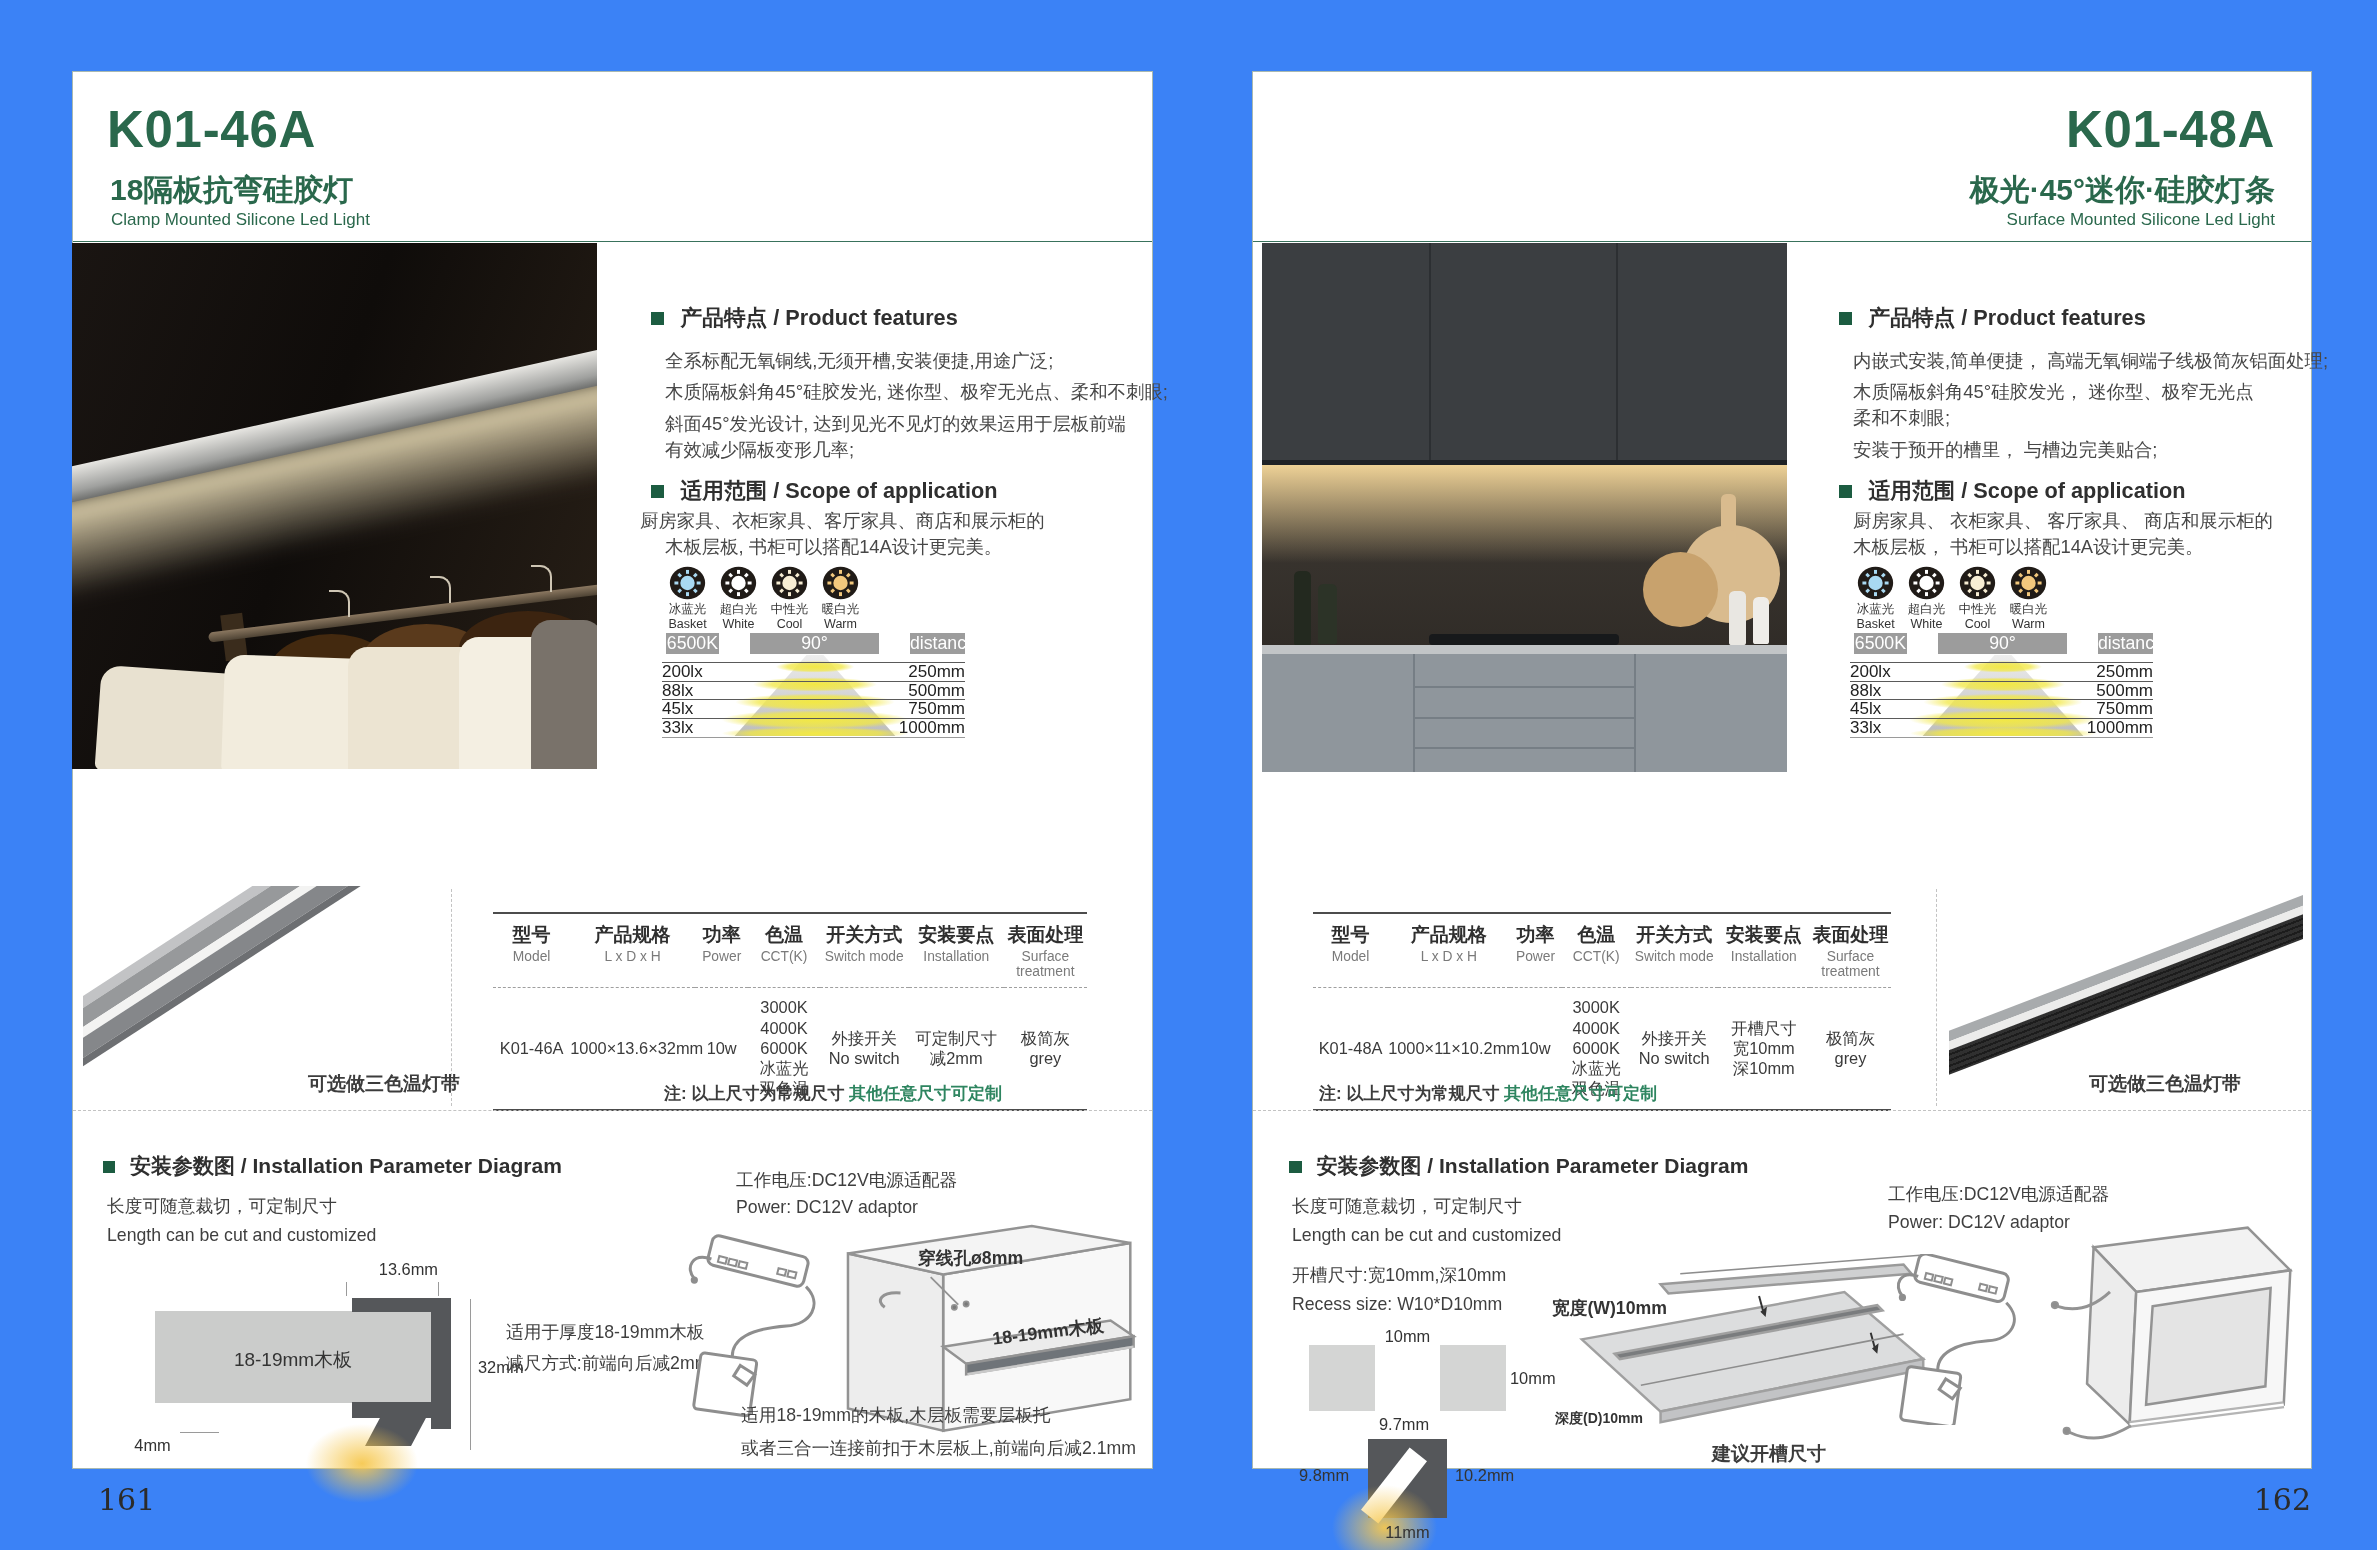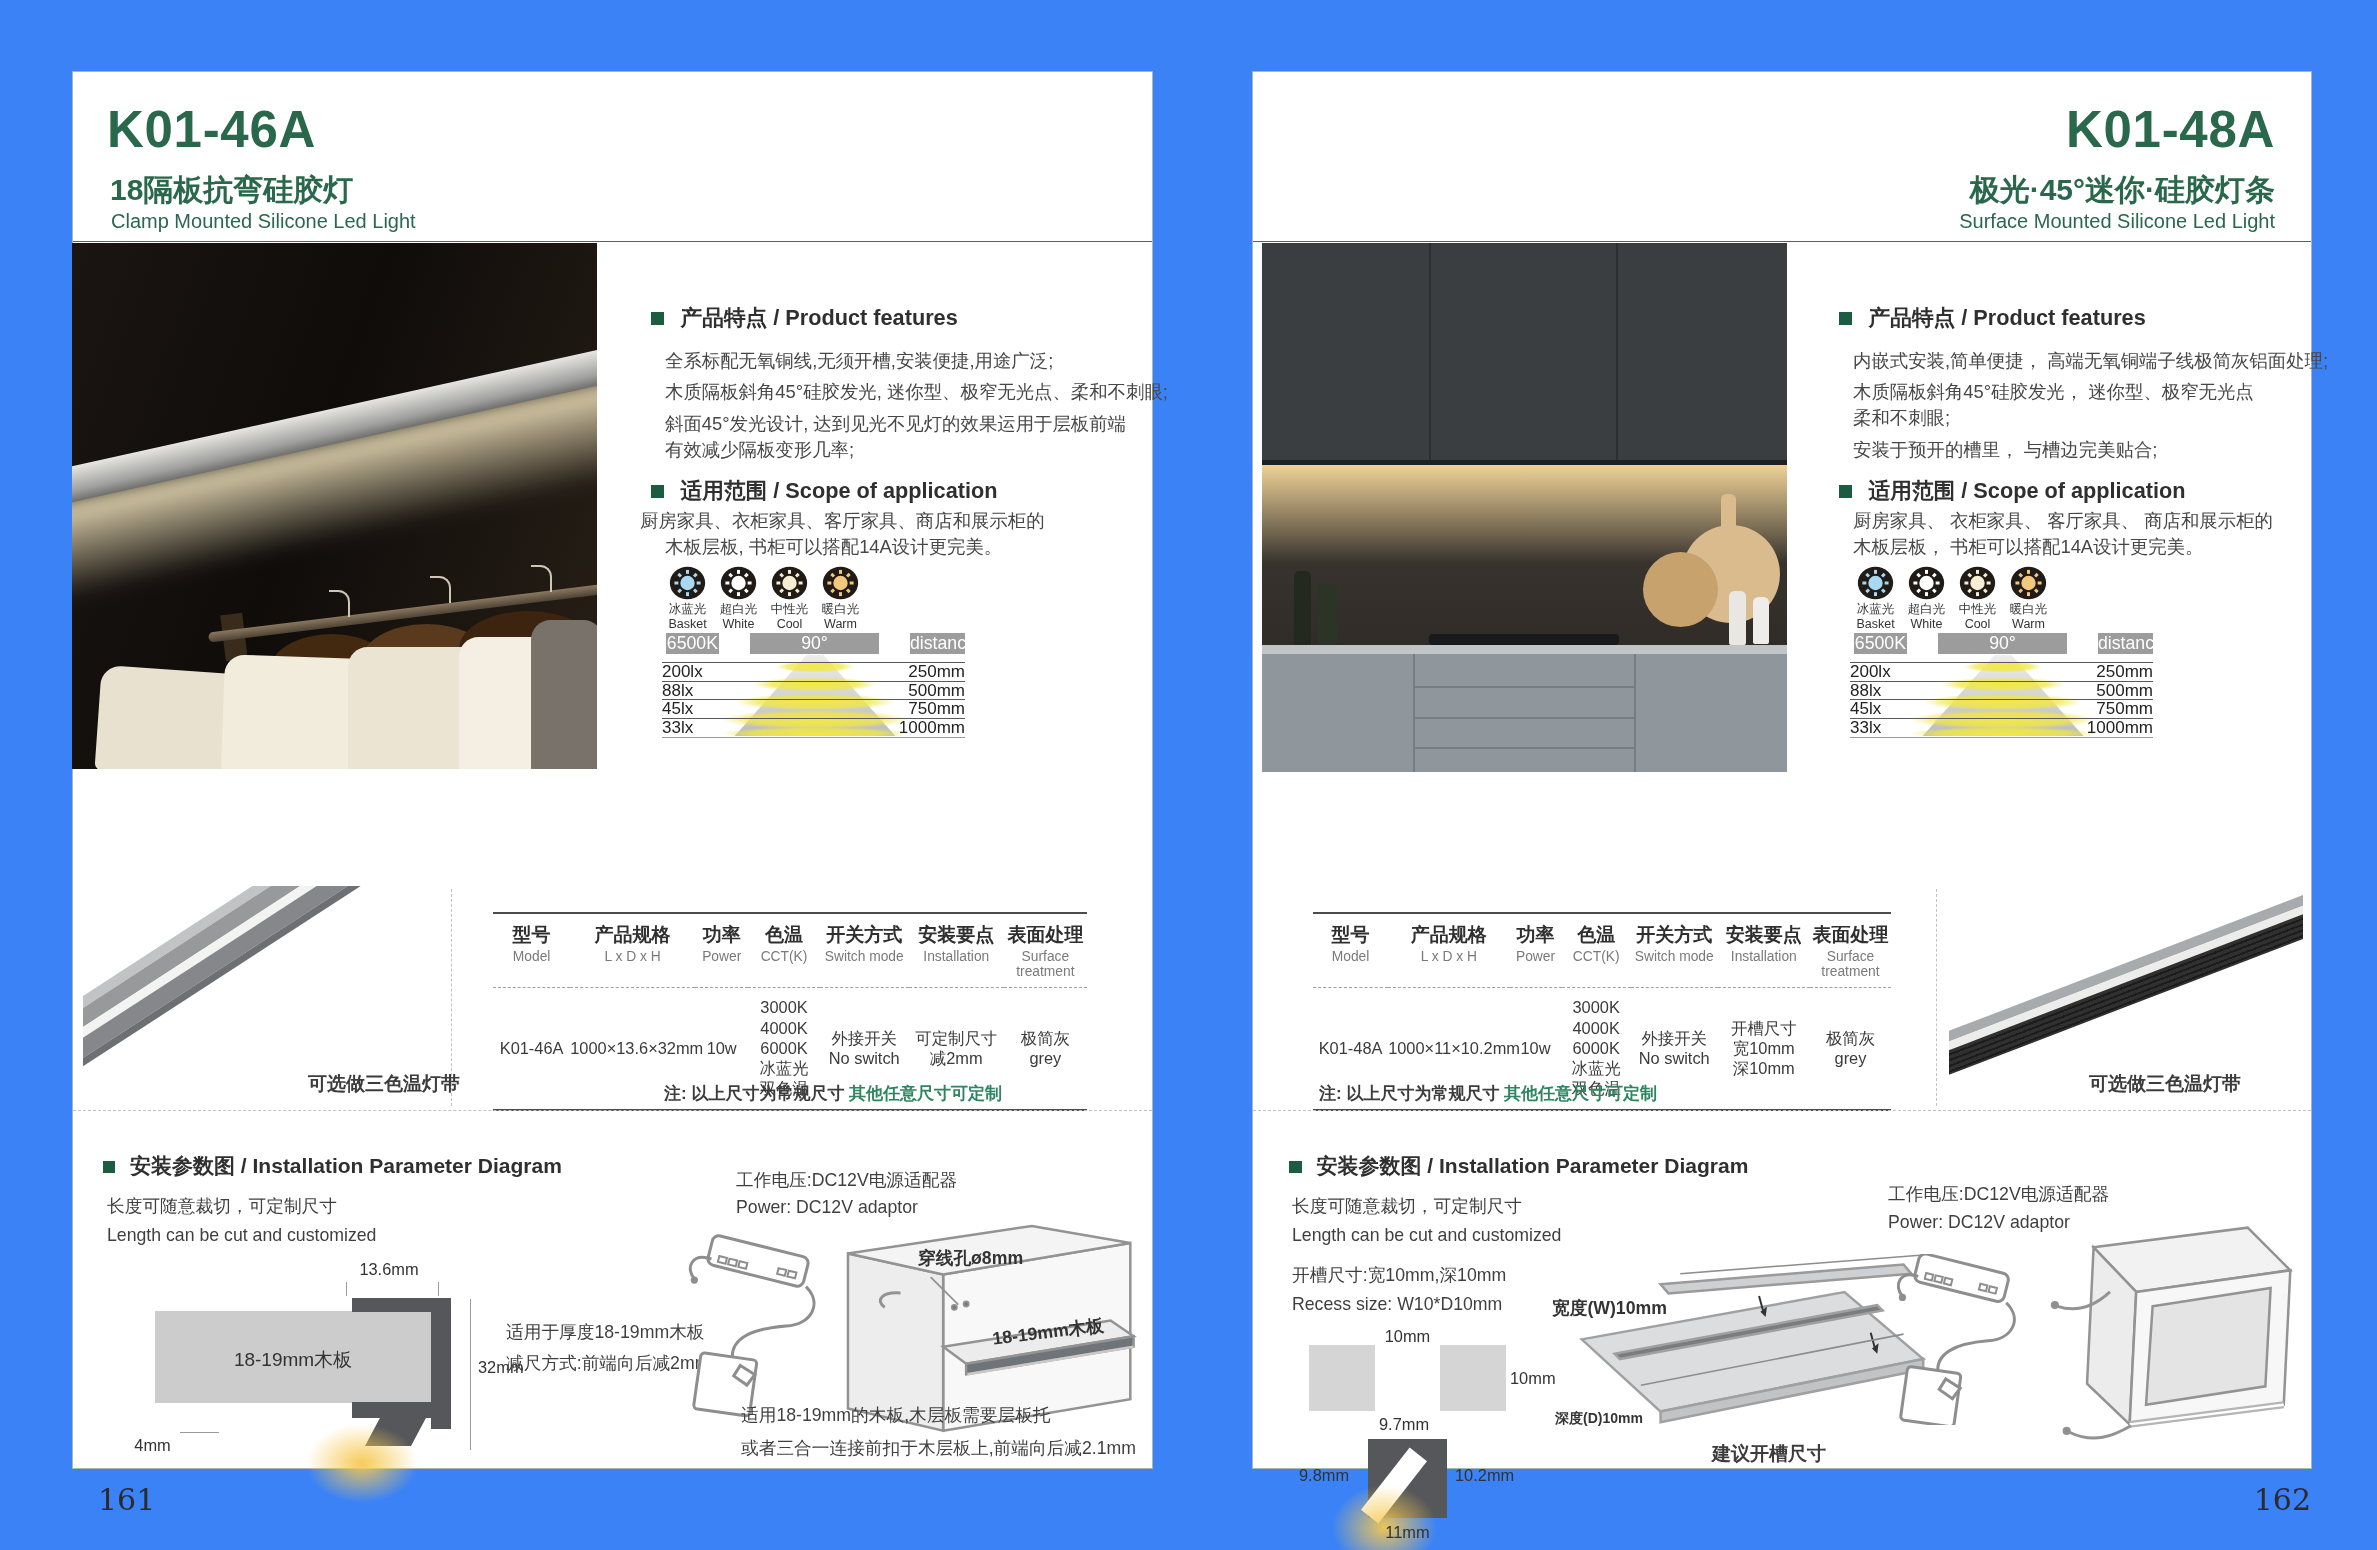--- a/index.html
+++ b/index.html
@@ -4,21 +4,21 @@
 <style>
   html,body{margin:0;padding:0;background:#ffffff;}
   .canvas{position:relative;width:2377px;height:1550px;background:#3b82f6;overflow:hidden;
           font-family:"Liberation Sans","DejaVu Sans",sans-serif;color:#3d3d3d;}
   .page{position:absolute;top:71px;height:1396px;background:#fff;border:1.3px solid #a9b9b0;}
   .page-left{left:72px;width:1079px;}
   .page-right{left:1252px;width:1058px;}
   .abs{position:absolute;}
   .title{position:absolute;font-size:51px;font-weight:bold;color:#2a684c;letter-spacing:0.7px;}
   .sub-cn{position:absolute;font-size:30px;font-weight:bold;color:#2a684c;}
-  .sub-en{position:absolute;font-size:20px;color:#2a684c;}
+  .sub-en{position:absolute;font-size:17px;color:#2a684c;}
   .header-rule{position:absolute;left:0;right:0;height:1.3px;background:#39725c;}
   .photo{position:absolute;overflow:hidden;}
   .sec-head{position:absolute;font-size:21.7px;font-weight:bold;color:#2f2f2f;white-space:nowrap;}
   .sec-head .sq{display:inline-block;width:13px;height:13px;background:#1c5c41;margin-right:10.5px;}
   .para{position:absolute;font-size:18.4px;color:#474747;line-height:26px;white-space:nowrap;}
   .modes{position:absolute;display:flex;}
   .mode{width:51px;text-align:center;}
   .mode .lbl{font-size:12.5px;line-height:15px;color:#333;}
   .photometry{position:absolute;width:303px;}
   .chip{position:absolute;height:21px;line-height:21px;background:#9c9c9c;color:#fff;
@@ -335,21 +335,21 @@
   <div class="hdash" style="left:0;right:0;top:1038px"></div>
 
   <div class="inst-head" style="left:29.5px;top:1080px">
     <span class="sq"></span>
     <span>安装参数图 / Installation Parameter Diagram</span>
   </div>
   <div class="small" style="left:34px;top:1120px">长度可随意裁切，可定制尺寸</div>
   <div class="small" style="left:34px;top:1149px">Length can be cut and customized</div>
 
   <div class="abs" style="left:56px;top:1188px;width:394px;height:197px">
-    <div class="dim" style="left:211px;top:0;width:98px;text-align:center">13.6mm</div>
+    <div class="dim" style="left:211px;top:0;width:98px;text-align:right">13.6mm</div>
     <div class="abs" style="left:217px;top:22px;width:1.3px;height:14.4px;background:#9a9a9a"></div>
     <div class="abs" style="left:309px;top:22px;width:1.3px;height:14.4px;background:#9a9a9a"></div>
     <div class="abs" style="left:26px;top:51px;width:276px;height:92px;background:#cbcccb"></div>
     <div class="dim" style="left:59px;top:87px;width:210px;text-align:center;font-size:19px;color:#333">18-19mm木板</div>
     <div class="abs" style="left:223px;top:38px;width:92px;height:14.4px;background:#55575a"></div>
     <div class="abs" style="left:302px;top:38px;width:19.7px;height:131px;background:#55575a"></div>
     <div class="abs" style="left:223px;top:142px;width:98px;height:15.8px;background:#55575a"></div>
     <div class="abs" style="left:244px;top:156px;width:46px;height:30px;background:#55575a;transform:skewX(-28deg)"></div>
     <div class="gwarm" style="left:177px;top:164px;width:112px;height:79px"></div>
     <div class="abs" style="left:341px;top:39px;width:1.3px;height:151px;background:#9a9a9a"></div>

